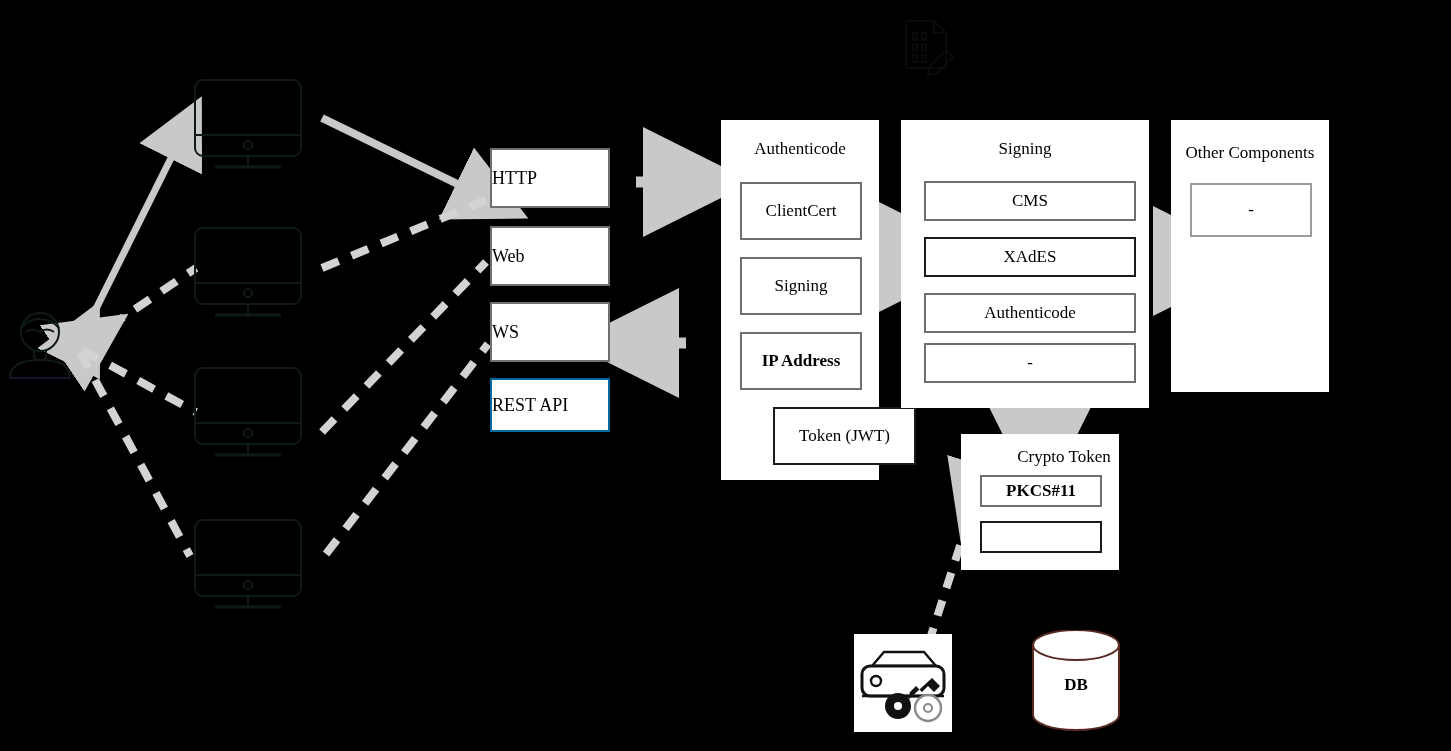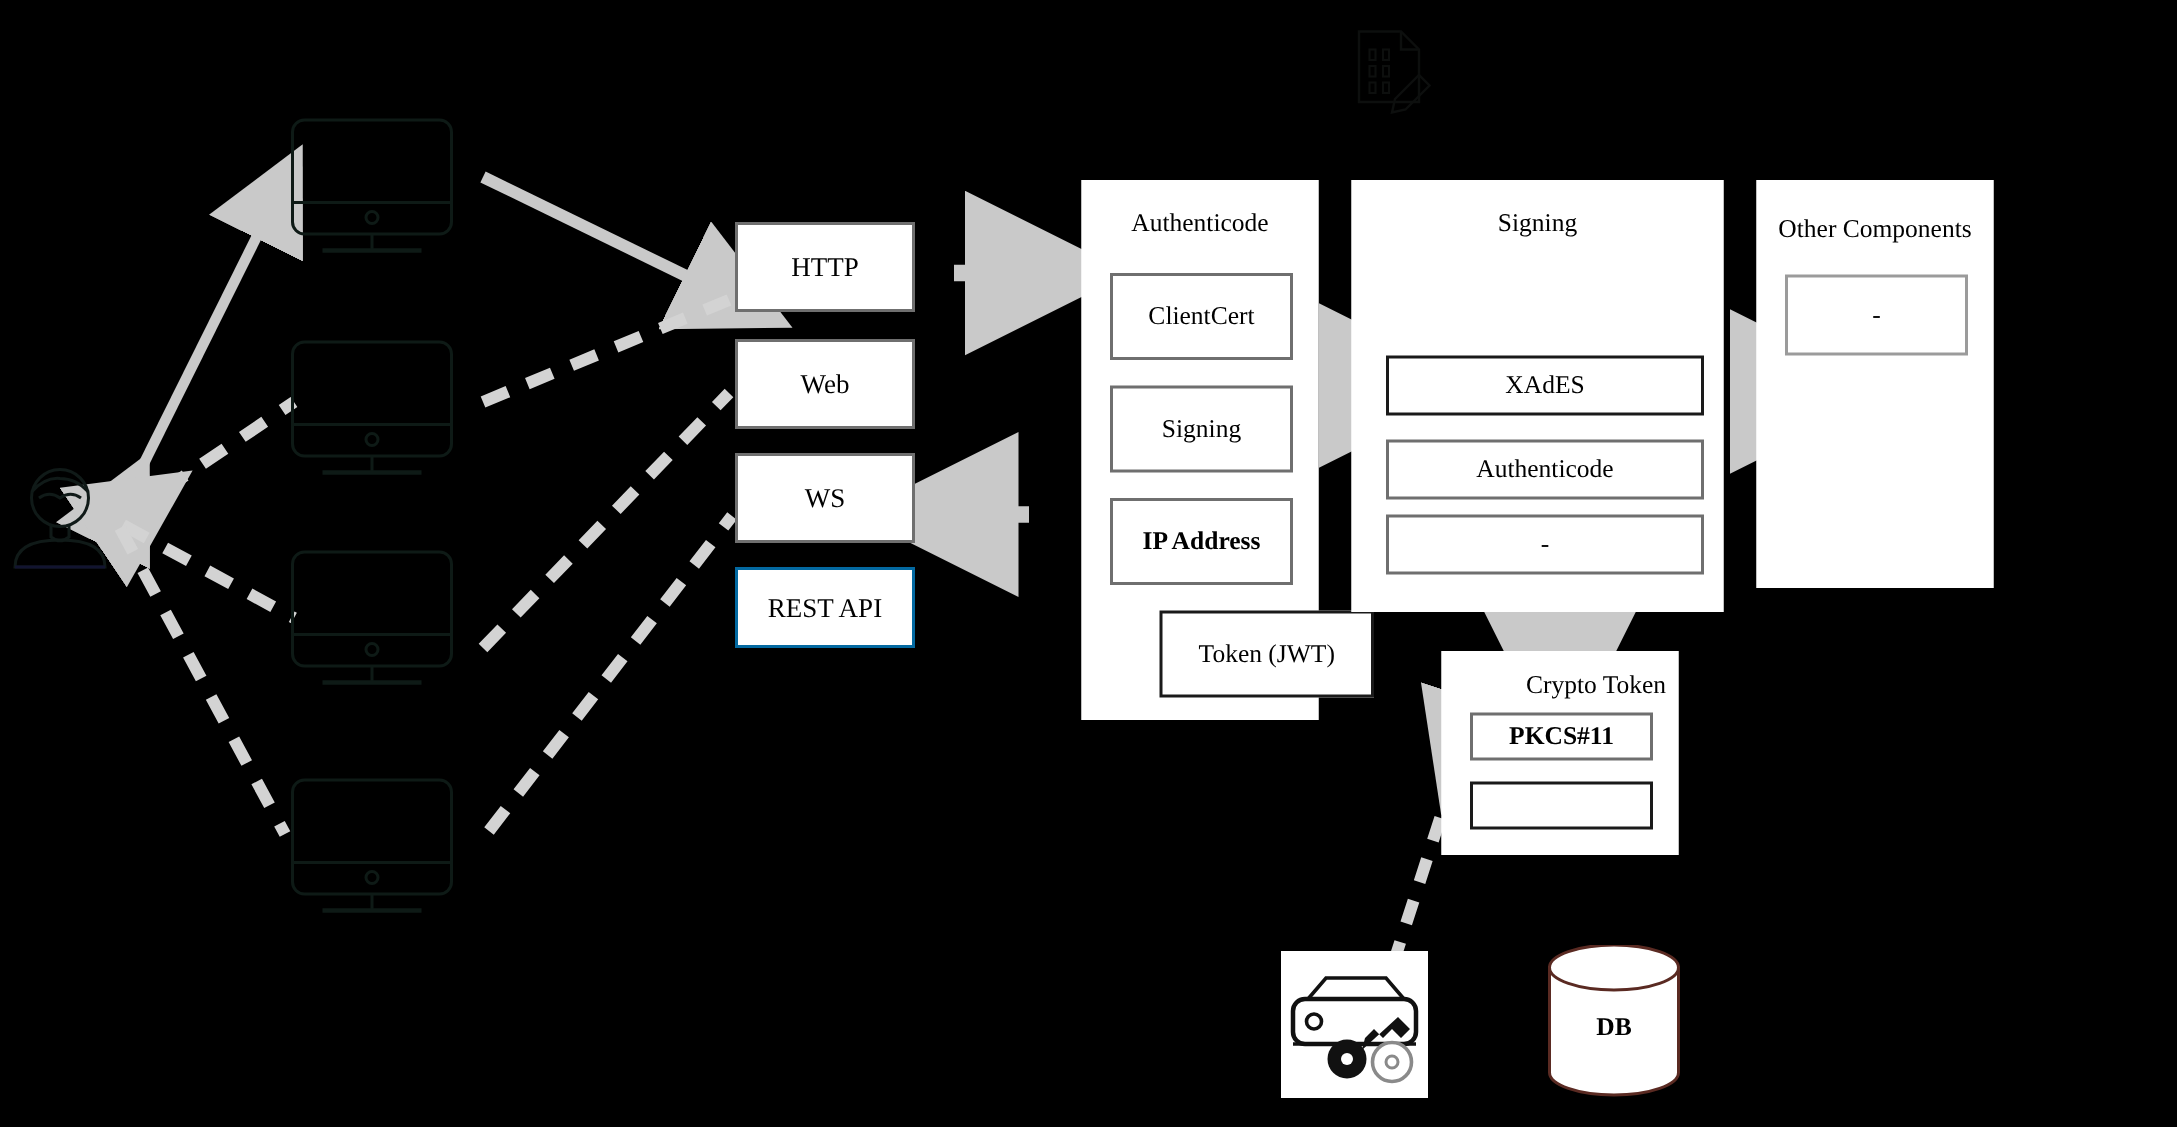--- a/index.html
+++ b/index.html
@@ -61,21 +61,20 @@
   }
 
   
   .proto-box {
     position: absolute;
     background: #ffffff;
     border: 2px solid #6f6f6f;
     box-sizing: border-box;
     display: flex;
     align-items: center;
-    justify-content: center;
     color: #000000;
     font-size: 18px;
     font-family: "Liberation Serif", "DejaVu Serif", serif;
     white-space: nowrap;
   }
   .proto-box.plain {
     border: 2px solid #0369a1;
   }
 
   
@@ -248,20 +247,23 @@
     <div class="item-box" style="left:18px; top:211px; width:122px; height:58px;font-weight:bold;">
       <span>IP Address</span>
     </div>
     <div class="item-box thin-dark" style="left:18px; top:286px; width:143px; height:58px;margin-left:33px;">
       <span>Token (JWT)</span>
     </div>
   </div>
 
   <div class="panel" style="left:901px; top:120px; width:248px; height:288px;">
     <div class="panel-title" style="top:18px;">Signing</div>
+    <div class="item-box" style="left:22px; top:60px; width:212px; height:40px;">
+      <span>CMS</span>
+    </div>
     <div class="item-box thin-dark" style="left:22px; top:116px; width:212px; height:40px;align-items:center;">
       <span>XAdES</span>
     </div>
     <div class="item-box" style="left:22px; top:172px; width:212px; height:40px;">
       <span>Authenticode</span>
     </div>
     <div class="item-box" style="left:22px; top:222px; width:212px; height:40px;">
       <span>-</span>
     </div>
   </div>

